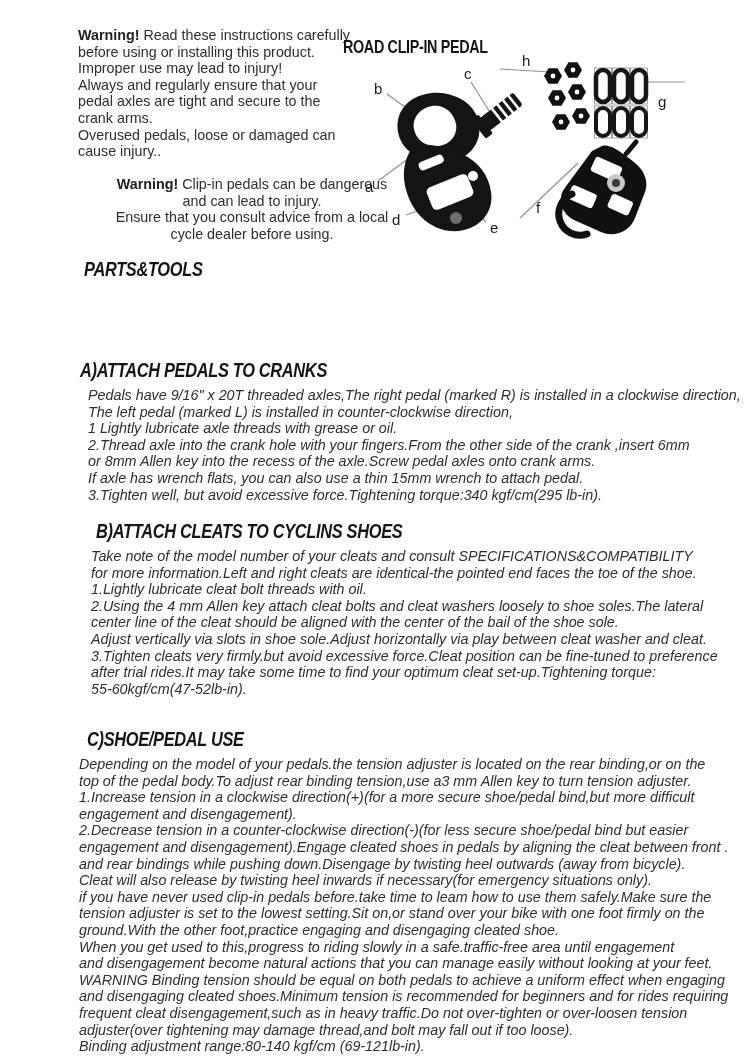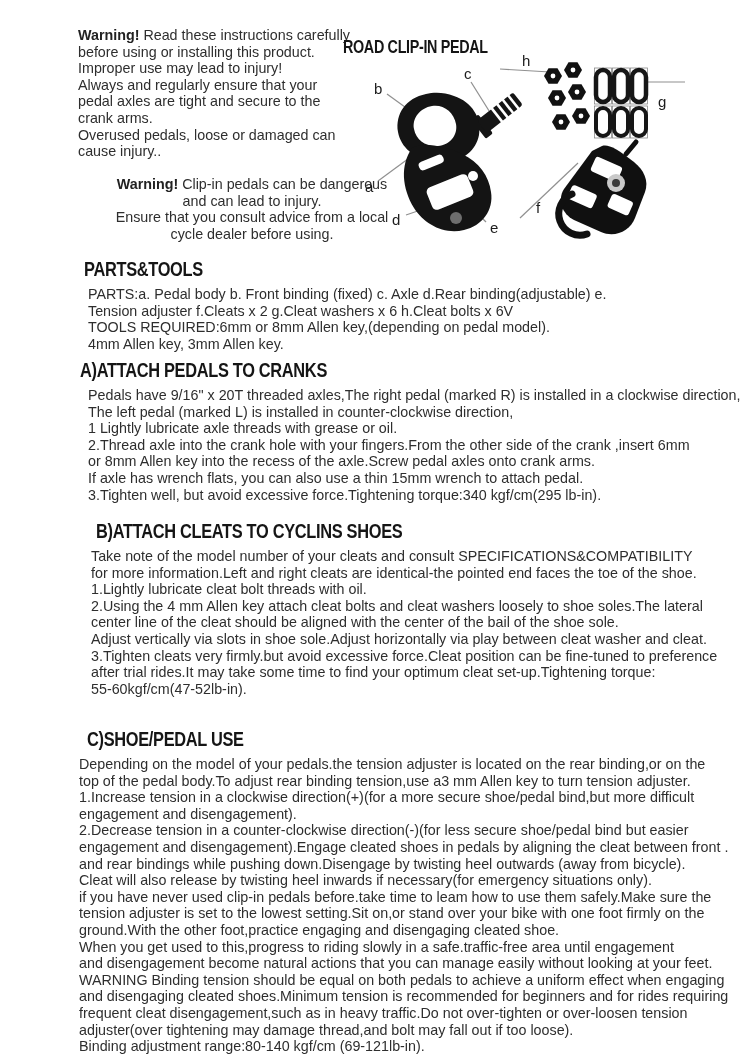--- a/index.html
+++ b/index.html
@@ -15,21 +15,21 @@
   .heading{
     display:inline-block;font-weight:700;font-size:21px;line-height:22px;
     color:#151515;letter-spacing:-0.4px;white-space:nowrap;
     transform:scaleX(0.78);transform-origin:0 0;
     font-family:"Liberation Sans",sans-serif;
   }
   #warn1{position:absolute;left:78px;top:27px;width:330px;}
   #warn2{position:absolute;left:82px;top:176px;width:340px;text-align:center;}
   #fig-title{position:absolute;left:343px;top:38px;font-size:17.5px;line-height:18px;transform:scaleX(0.82);transform-origin:0 0;}
   #diagram{position:absolute;left:340px;top:30px;width:405px;height:230px;}
-  .sec{position:absolute;}
+  .sec{position:absolute;font-style:italic;}
   .sec .body{margin-top:6px;}
   #sec0{left:84px;top:258px;}
   #sec0 .body{margin-left:4px;width:620px;}
   #sec1{left:80px;top:359px;}
   #sec1 .body{margin-left:8px;width:655px;}
   #sec2{left:96px;top:520px;}
   #sec2 .body{margin-left:-5px;width:660px;}
   #sec3{left:87px;top:728px;}
   #sec3 .body{margin-left:-8px;width:660px;}
   .lbl{font-family:"Liberation Sans",sans-serif;font-size:15px;fill:#1c1c1c;}
@@ -134,24 +134,20 @@
     <text class="lbl" x="182" y="36">h</text>
     <text class="lbl" x="318" y="77">g</text>
     <text class="lbl" x="25" y="162">a</text>
     <text class="lbl" x="52" y="195">d</text>
     <text class="lbl" x="150" y="203">e</text>
     <text class="lbl" x="196" y="183">f</text>
   </svg>
 
   <div class="sec" id="sec0">
     <div class="heading">PARTS&amp;TOOLS</div>
-    <p class="body">PARTS:a. Pedal body b. Front binding (fixed) c. Axle d.Rear binding(adjustable) e.
-Tension adjuster f.Cleats x 2 g.Cleat washers x 6 h.Cleat bolts x 6V
-TOOLS REQUIRED:6mm or 8mm Allen key,(depending on pedal model).
-4mm Allen key, 3mm Allen key.</p>
   </div>
 
   <div class="sec" id="sec1">
     <div class="heading">A)ATTACH PEDALS TO CRANKS</div>
     <p class="body">Pedals have 9/16" x 20T threaded axles,The right pedal (marked R) is installed in a clockwise direction,
 The left pedal (marked L) is installed in counter-clockwise direction,
 1 Lightly lubricate axle threads with grease or oil.
 2.Thread axle into the crank hole with your fingers.From the other side of the crank ,insert 6mm
 or 8mm Allen key into the recess of the axle.Screw pedal axles onto crank arms.
 If axle has wrench flats, you can also use a thin 15mm wrench to attach pedal.

